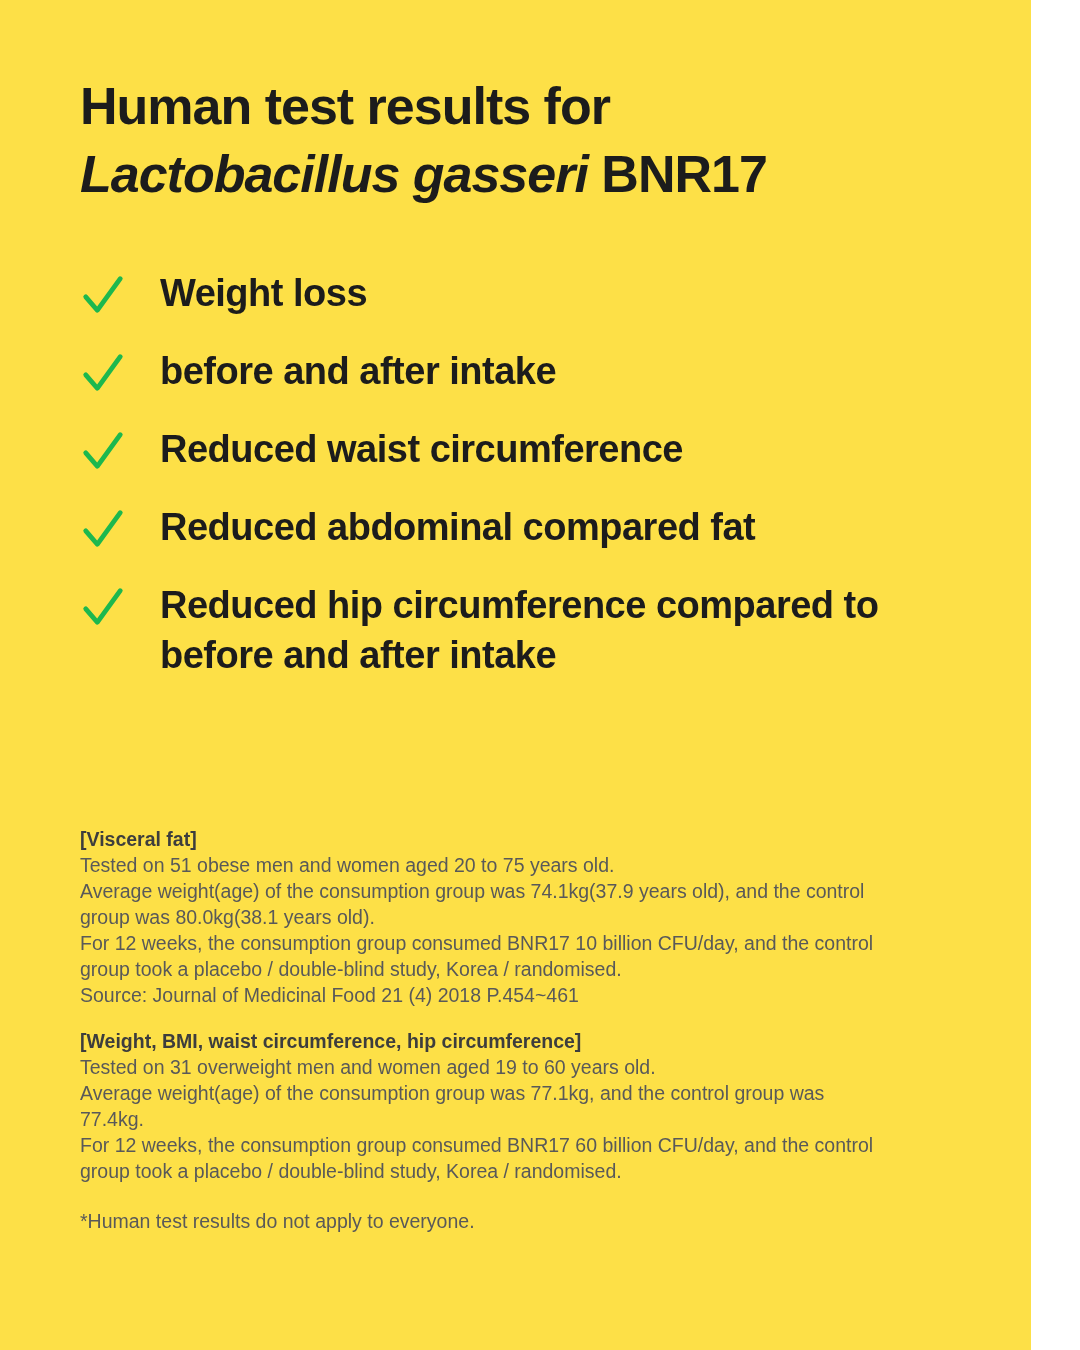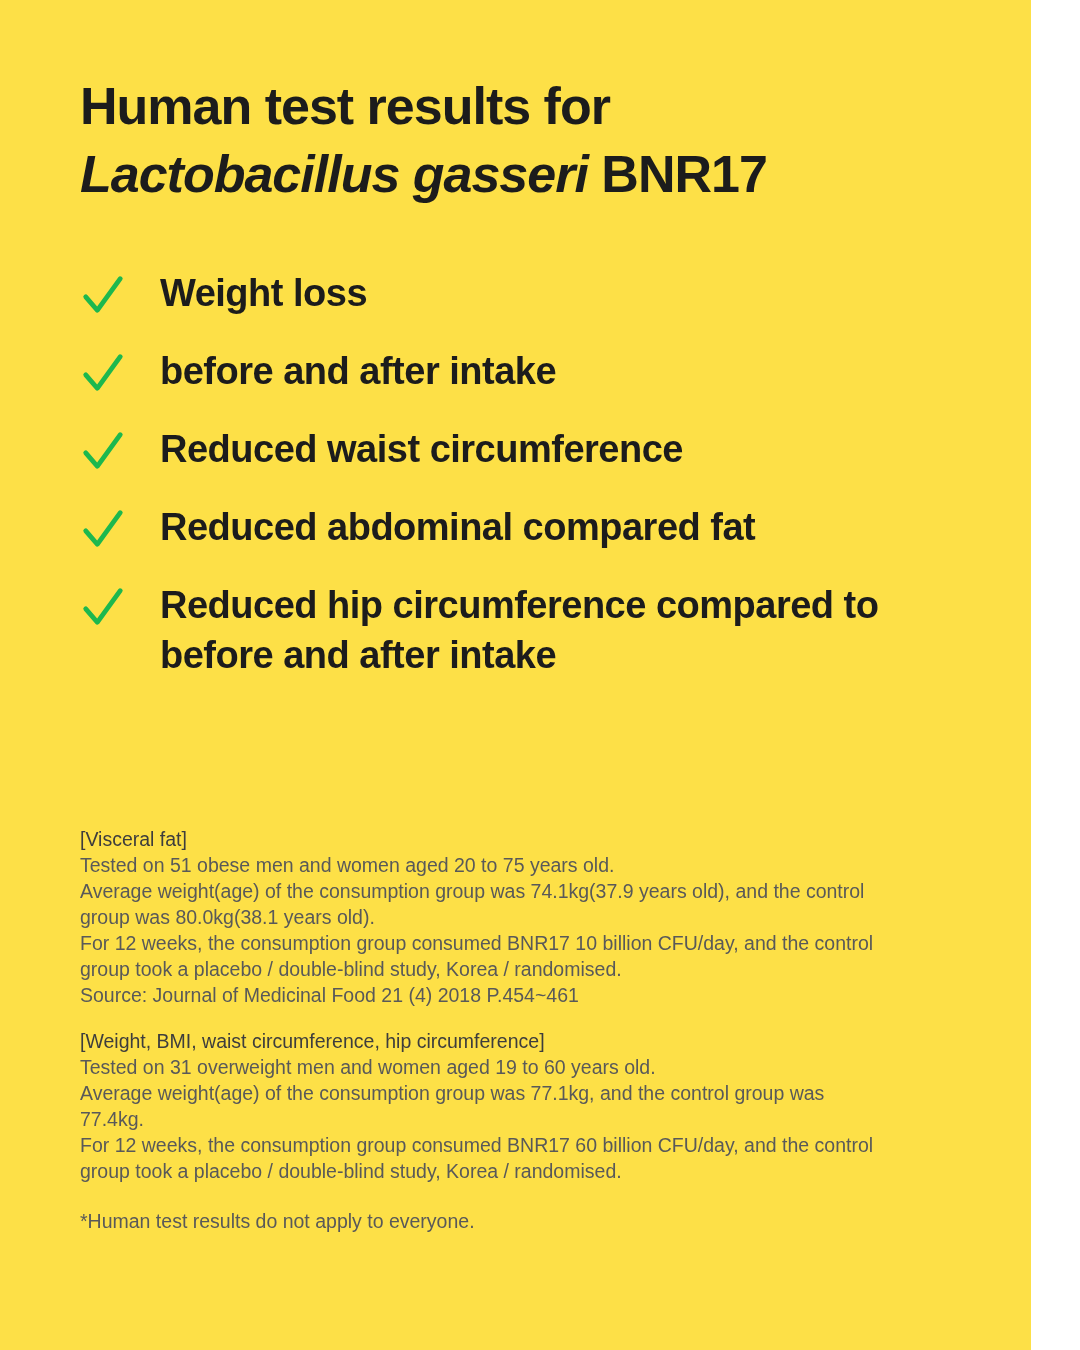--- a/index.html
+++ b/index.html
@@ -69,21 +69,21 @@
     position: absolute;
     left: 80px;
     top: 826px;
     width: 880px;
     font-size: 19.5px;
     line-height: 26px;
     color: var(--body-text, #595959);
   }
   .fp-section { margin: 0 0 20px 0; }
   .fp-header {
-    font-weight: 400;
+    font-weight: 700;
     color: var(--header-text, #3d3d3d);
   }
   .fp-line { display: block; }
   .footnote {
     margin-top: 24px;
     color: var(--body-text, #595959);
   }
 </style>
 </head>
 <body>

